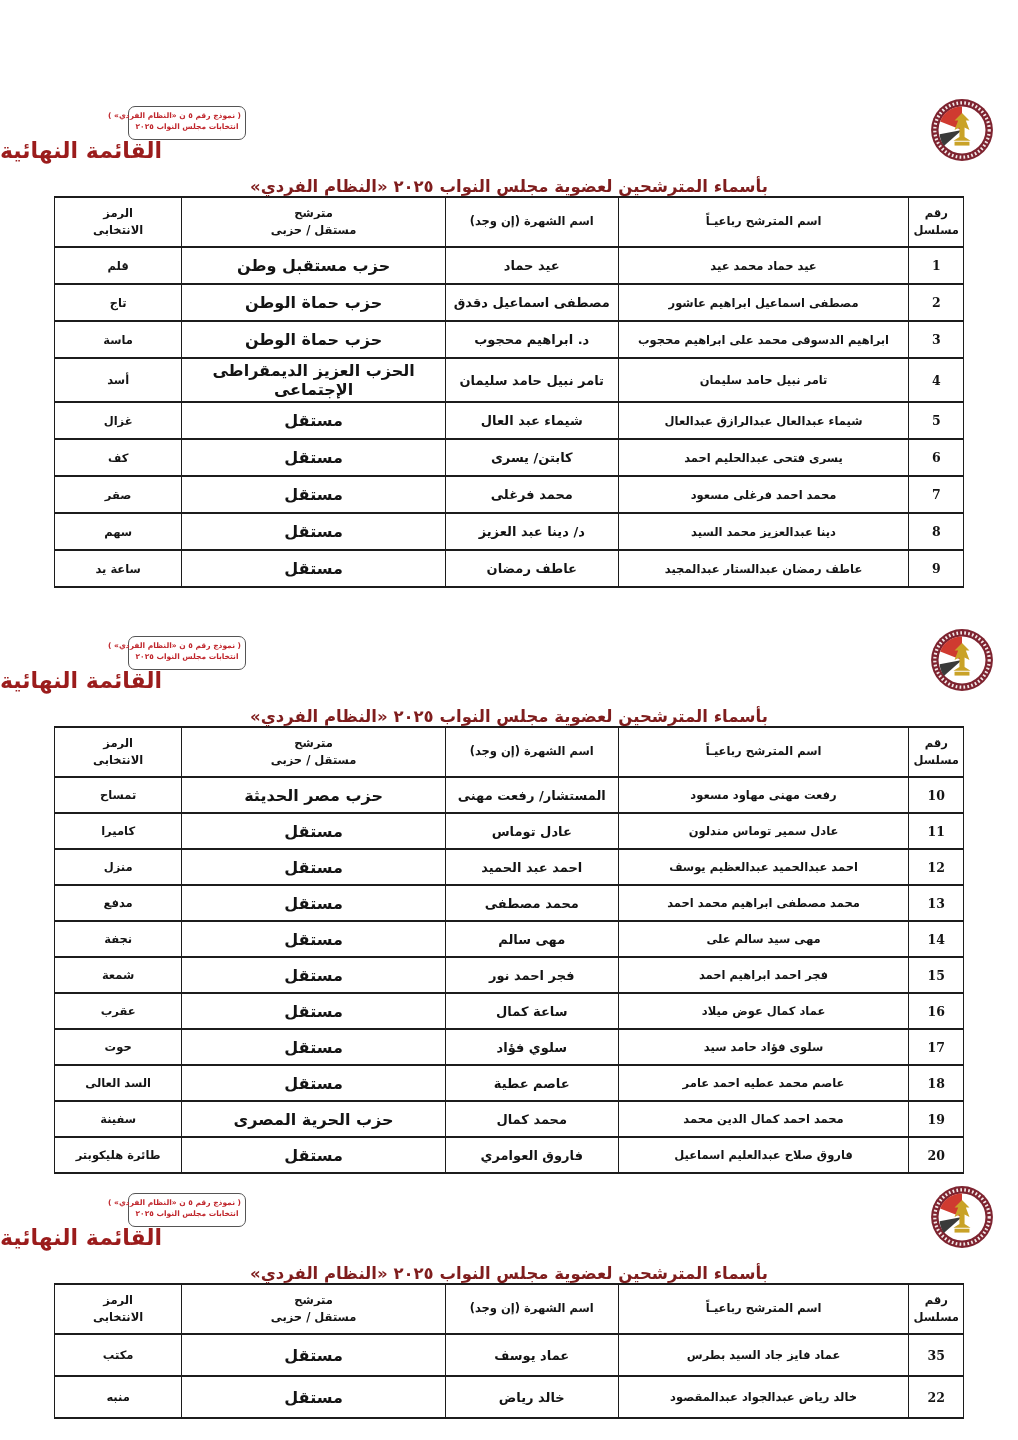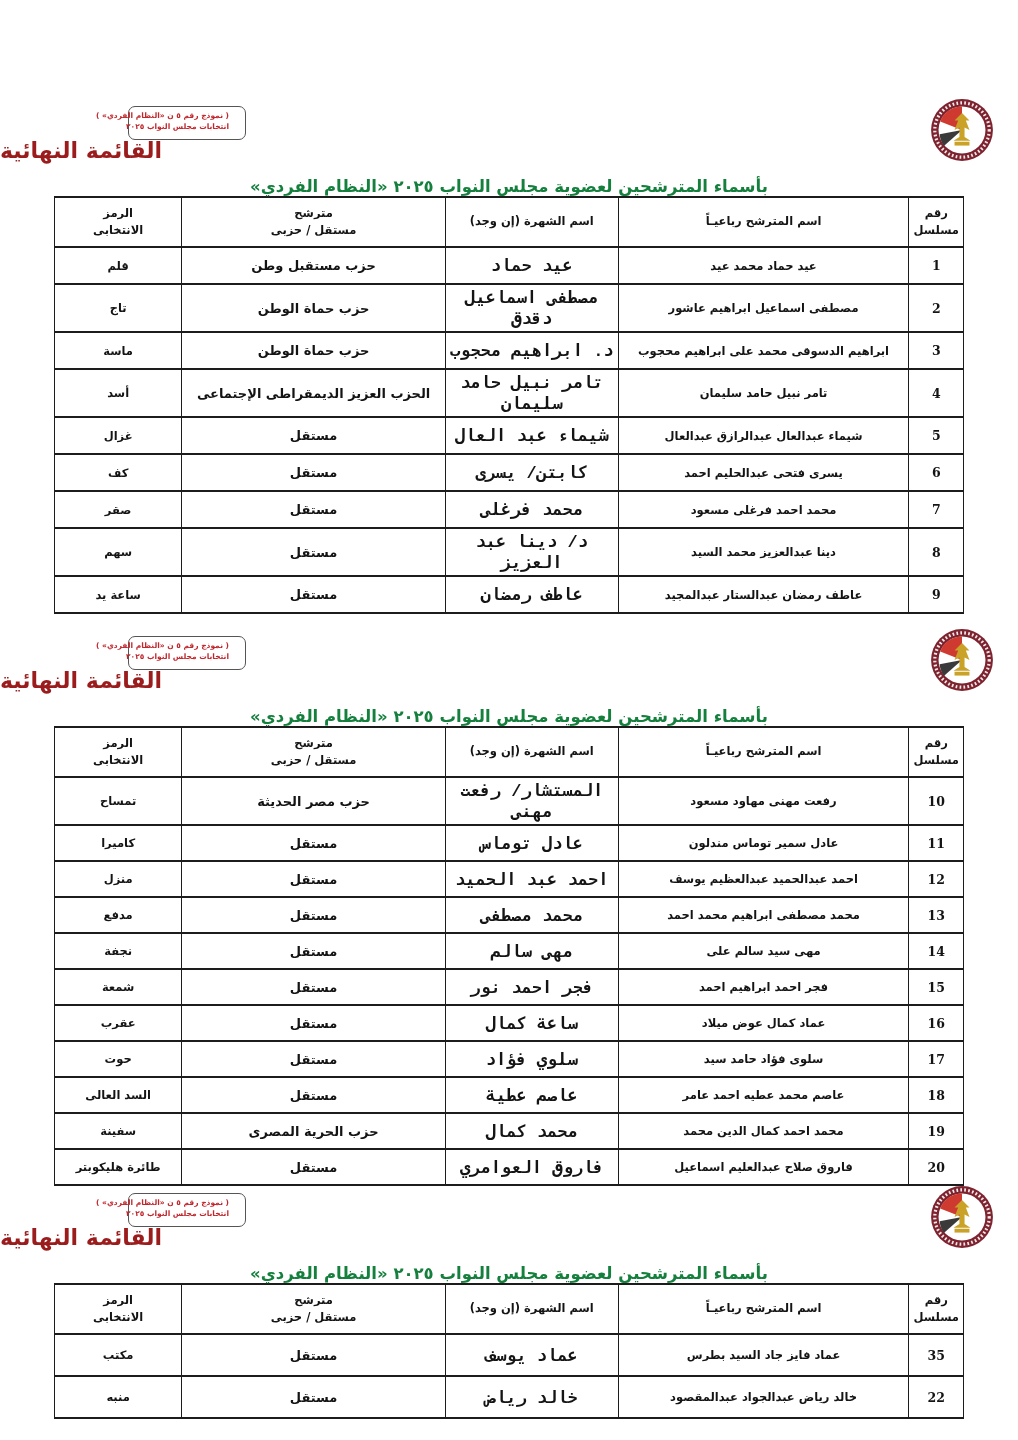--- a/index.html
+++ b/index.html
@@ -12,39 +12,39 @@
     color:#111;
     overflow:hidden;
   }
   .sheet-section{position:absolute;left:0;right:0;}
   
   .stamp{
     position:absolute;left:128px;top:10px;
     width:118px;min-height:34px;
     border:1.4px solid #555;
     border-radius:7px;
-    padding:3px 16px;
+    padding:3px 4px;
     box-sizing:border-box;
     text-align:center;
     line-height:1.5;
   }
   .stamp .s-line{font-size:7.5px;font-weight:bold;color:#c0272d;white-space:nowrap;}
   
   .seal{position:absolute;right:24px;top:2px;width:64px;height:64px;}
   
   .list-title{
     margin:0;padding-top:42px;
     text-align:left;
     font-size:22px;font-weight:bold;
     color:#9b1c1c;
   }
   .list-subtitle{
     margin:14px 0 0 0;
     text-align:center;
-    font-size:16.5px;font-weight:bold;color:#15803d;
+    font-size:16.5px;font-weight:bold;color:#7f1d1d;
   }
   .district-line{
     margin-top:12px;
     text-align:center;
     font-size:13.5px;font-weight:bold;color:#151515;
     word-spacing:6px;
   }
   
   table.cands{
     width:910px;margin:0 auto;
@@ -61,22 +61,22 @@
     text-align:center;vertical-align:middle;
     font-weight:bold;color:#141414;
     padding:2px 4px;overflow:hidden;
   }
   table.cands th{height:44px;font-size:11.5px;line-height:1.5;}
   .t1 td{height:31px;}
   .t2 td{height:30px;}
   .t3 td{height:36px;}
   td.col-serial{font-size:12.5px;font-family:"DejaVu Serif", serif;}
   td.col-name{font-size:11.5px;}
-  td.col-fame{font-size:17px;font-family:Liberation Mono, monospace;}
-  td.col-party{font-size:13px;margin-top:26px;}
+  td.col-fame{font-size:13px;}
+  td.col-party{font-size:16px;margin-top:26px;}
   td.col-symbol{font-size:11.5px;margin-top:48px;}
   col.c-serial{width:6%;}
   col.c-name{width:32%;}
   col.c-fame{width:19%;}
   col.c-party{width:29%;}
   col.c-symbol{width:14%;}
 </style>
 </head>
 <body>
 

